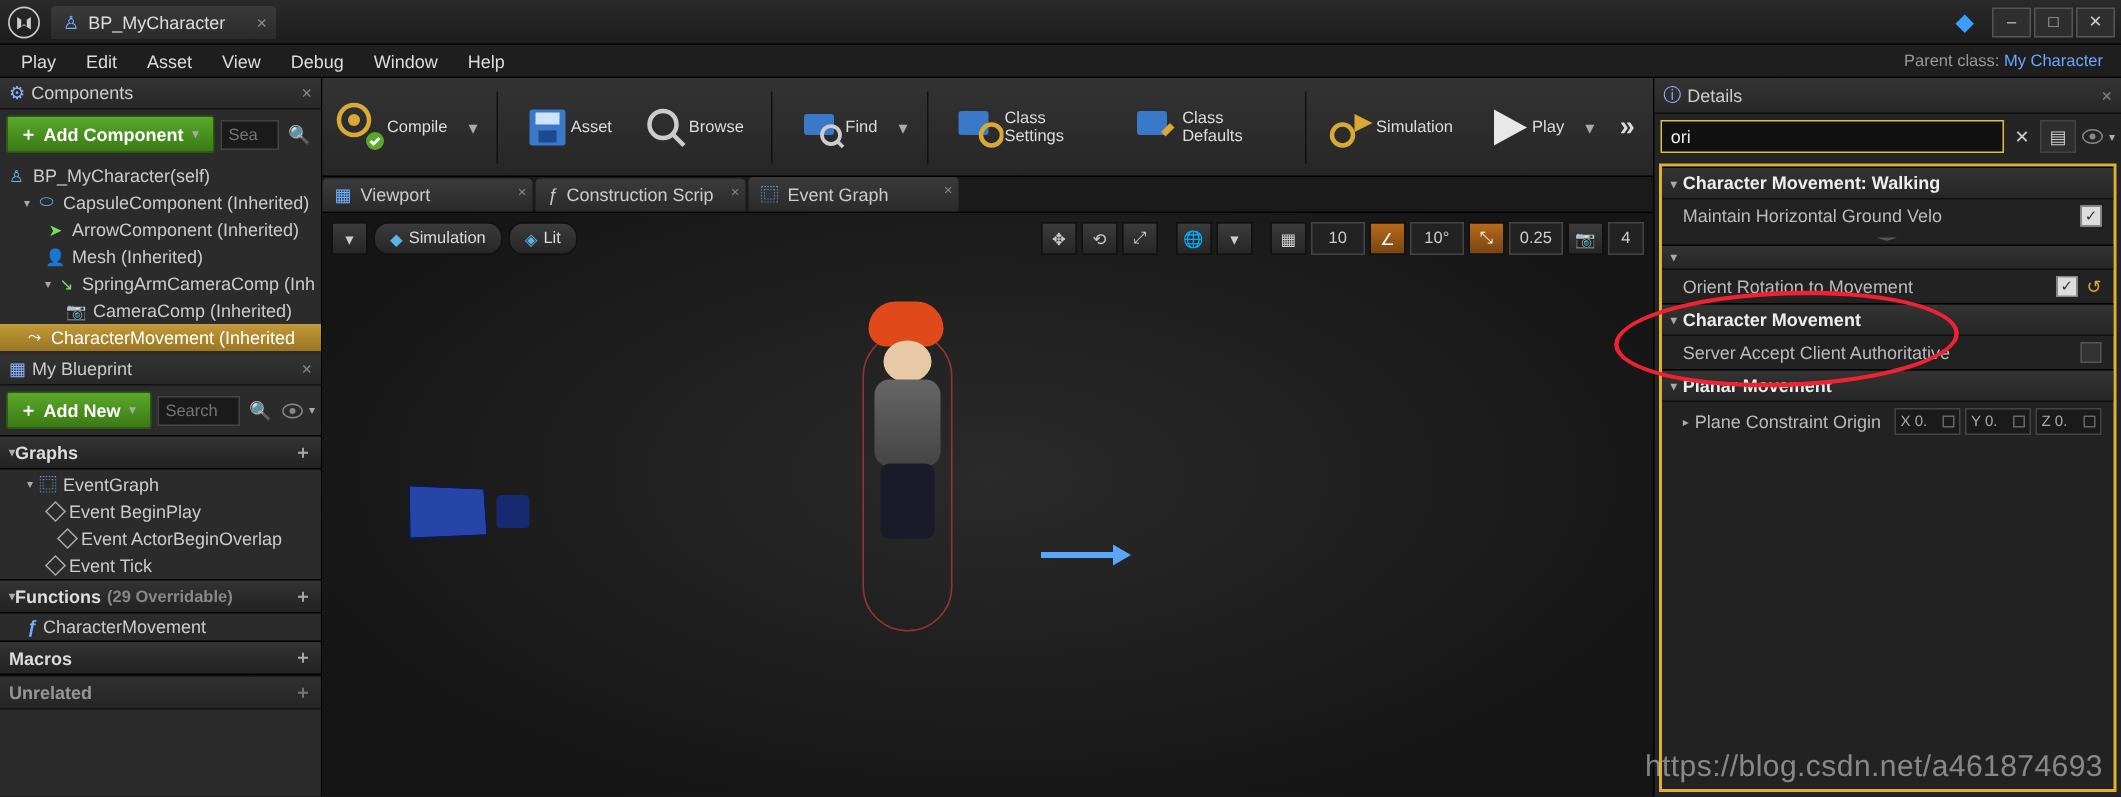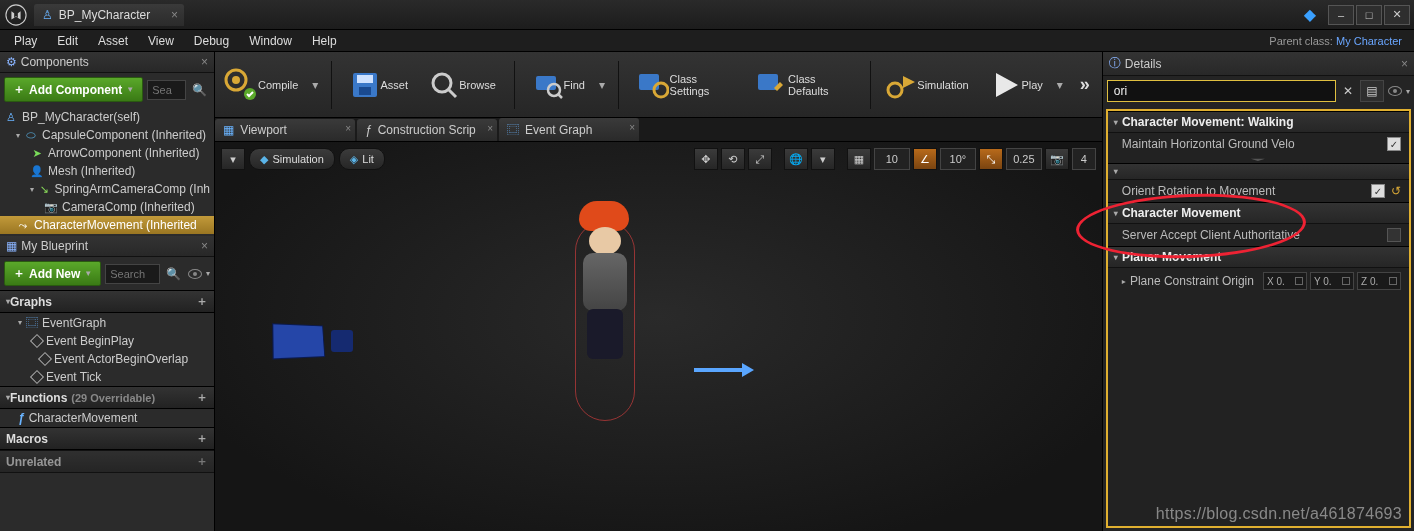--- a/index.html
+++ b/index.html
@@ -96,21 +96,21 @@
 .expand-bar { height:8px; display:flex; align-items:center; justify-content:center; }
 .expand-bar::before { content:"▼"; color:#555; font-size:8px; transform:scaleY(.5) scaleX(3); }
 .vec-field { display:flex; gap:3px; margin-left:auto; }
 .vec-chip { width:44px; height:18px; background:#1a1a1a; border:1px solid #444; font-size:10px; display:flex; align-items:center; padding:0 3px; color:#aaa; justify-content:space-between; }
 .vec-chip .sq { width:8px; height:8px; border:1px solid #666; }
 .circled { position:absolute; border:3px solid #e23; border-radius:50%; pointer-events:none; }
 .circ1 { width:230px; height:64px; right:108px; top:142px; transform:rotate(-2deg); }
 .eye { width:14px; height:10px; border:1px solid #888; border-radius:60% 60% 60% 60%; display:inline-block; position:relative; }
 .eye::after { content:""; width:4px; height:4px; background:#888; border-radius:50%; position:absolute; left:4px; top:2px; }
 
-.watermark { position:absolute; right:12px; bottom:8px; color:rgba(220,220,220,.55); font-size:16px; letter-spacing:.3px; }
+.watermark { position:absolute; right:12px; bottom:8px; color:rgba(220,220,220,.55); font-size:20px; letter-spacing:.3px; }
 .tri { display:inline-block; font-size:8px; color:#aaa; }
 </style>
 </head>
 <body>
 
 <div class="title-bar">
   <div class="ue-logo">
     <svg viewBox="0 0 24 24">
         <circle cx="12" cy="12" r="11" fill="none" stroke="#ccc" stroke-width="1.2"></circle>
         <path d="M7 8 L7 17 L12 14 L17 17 L17 8 L14 10 L14 15 L12 13 L10 15 L10 10 Z" fill="#ccc"></path>

